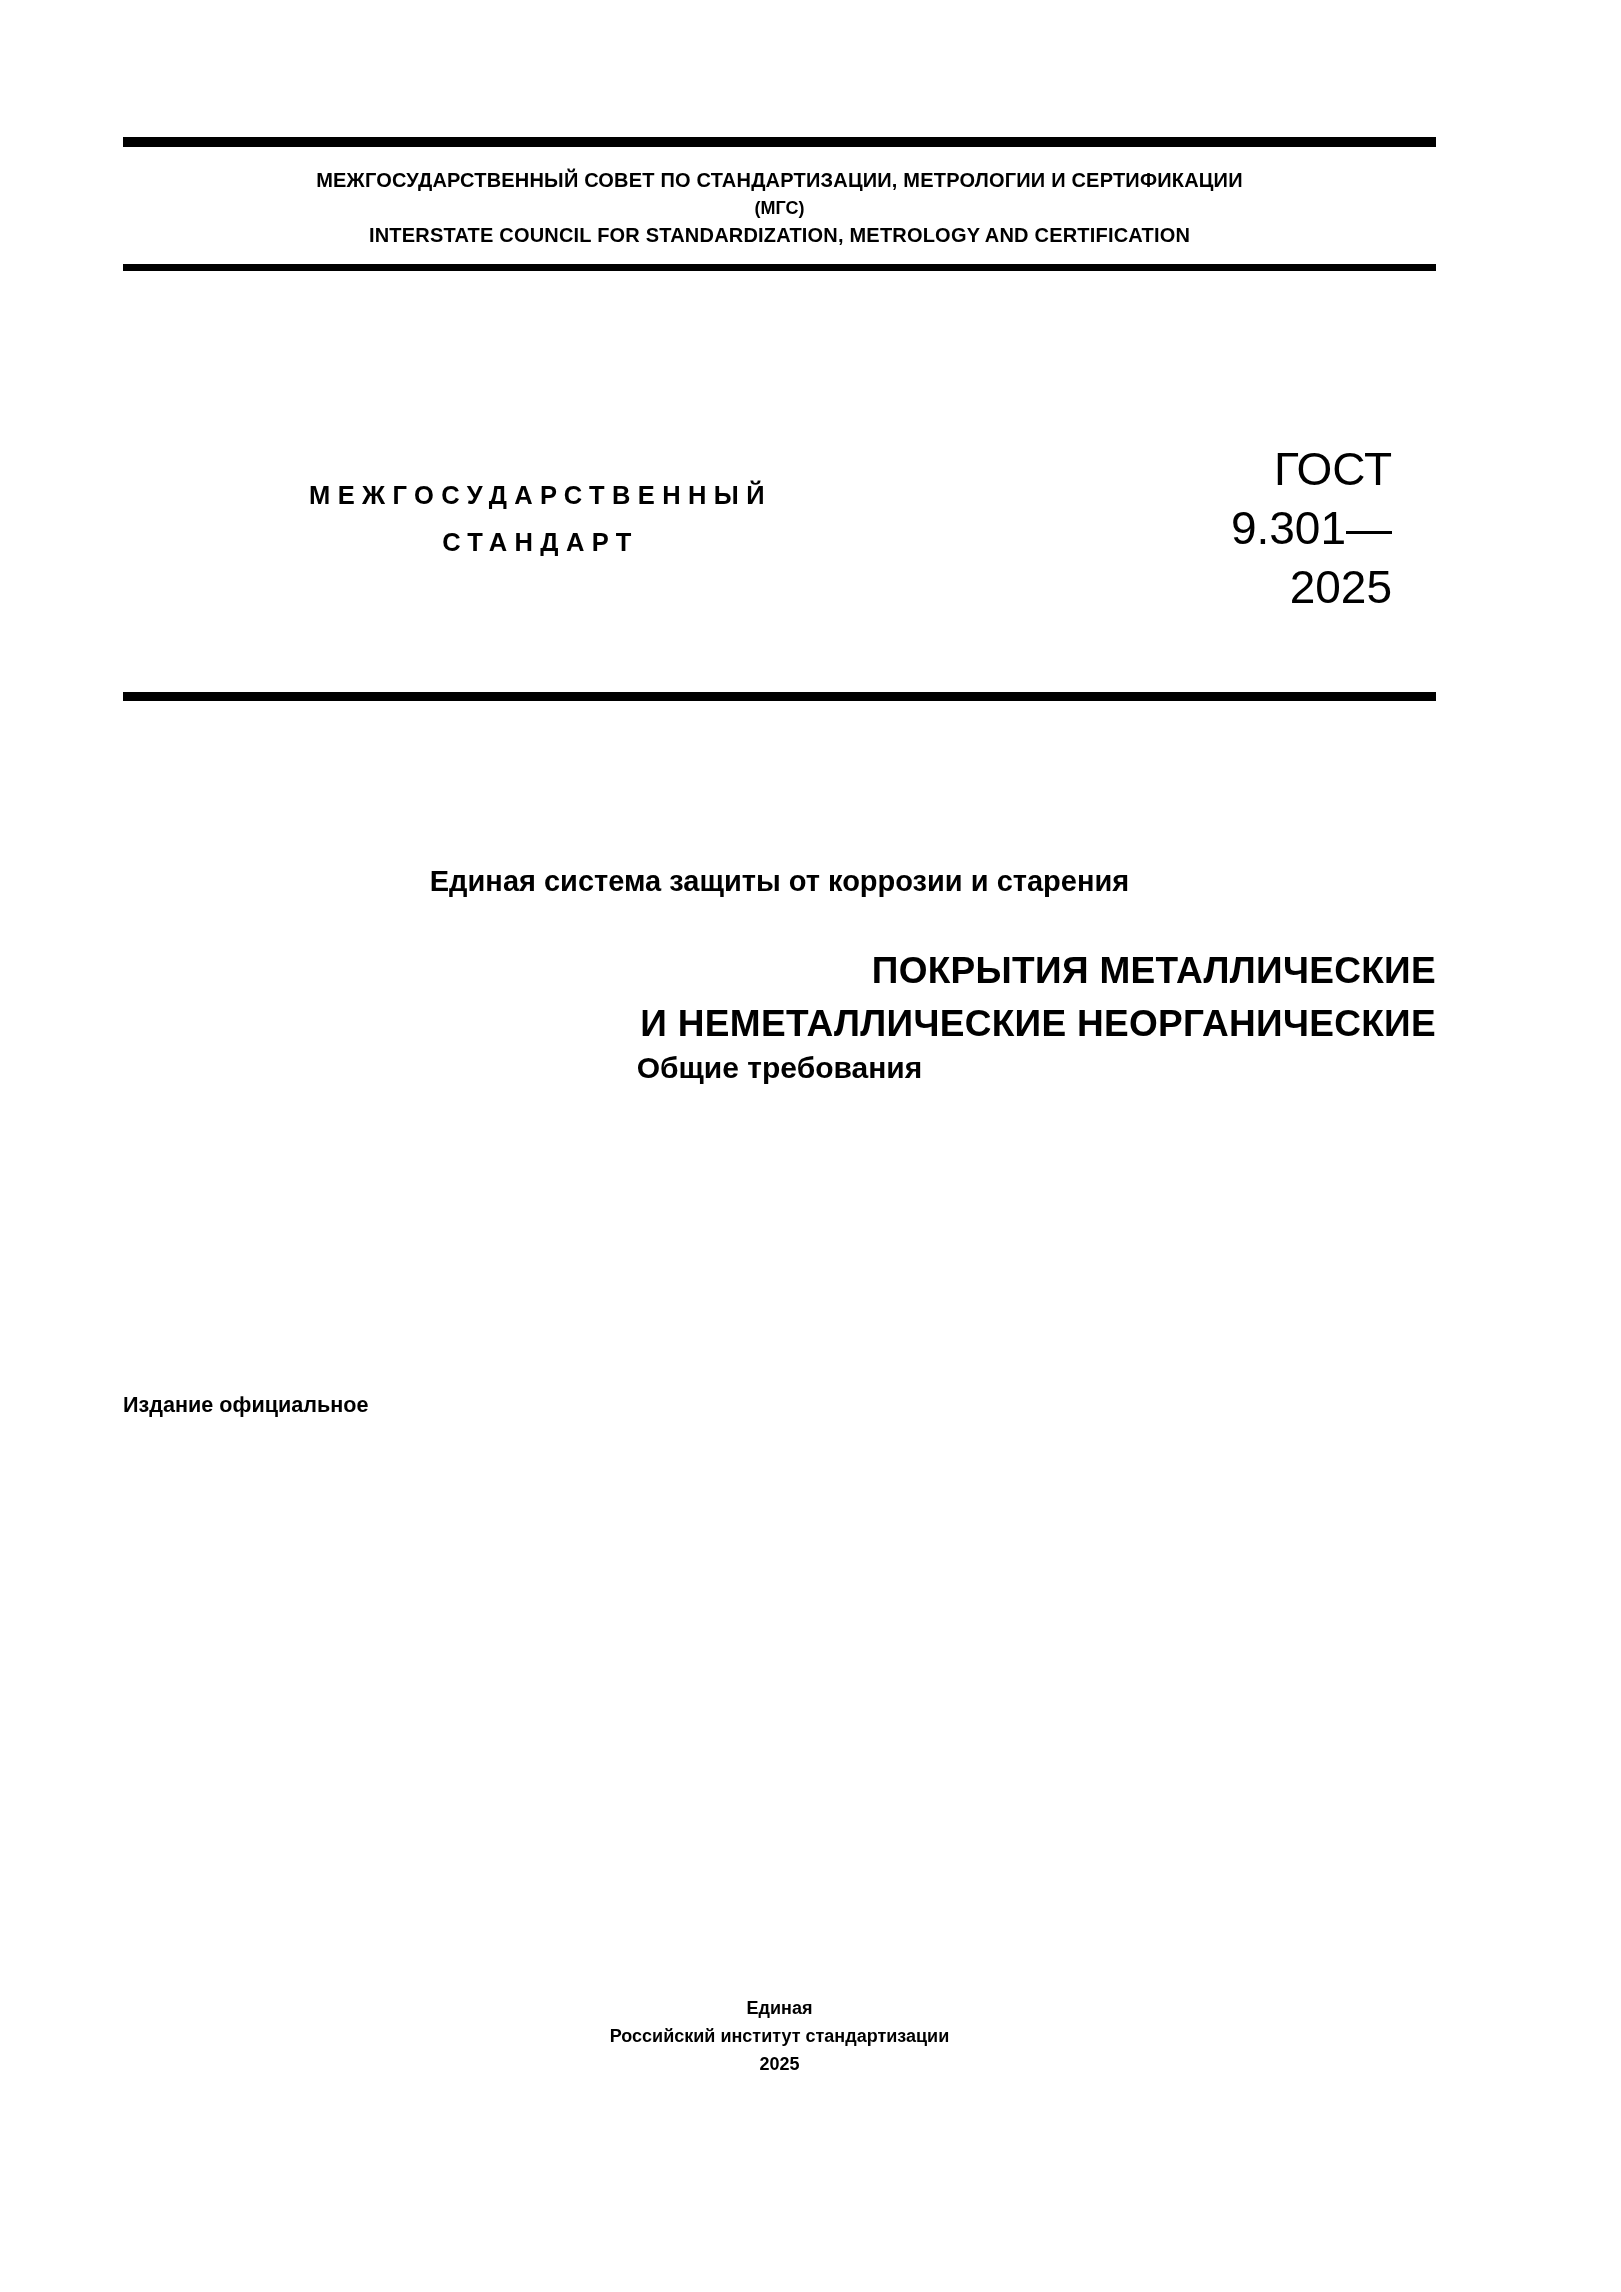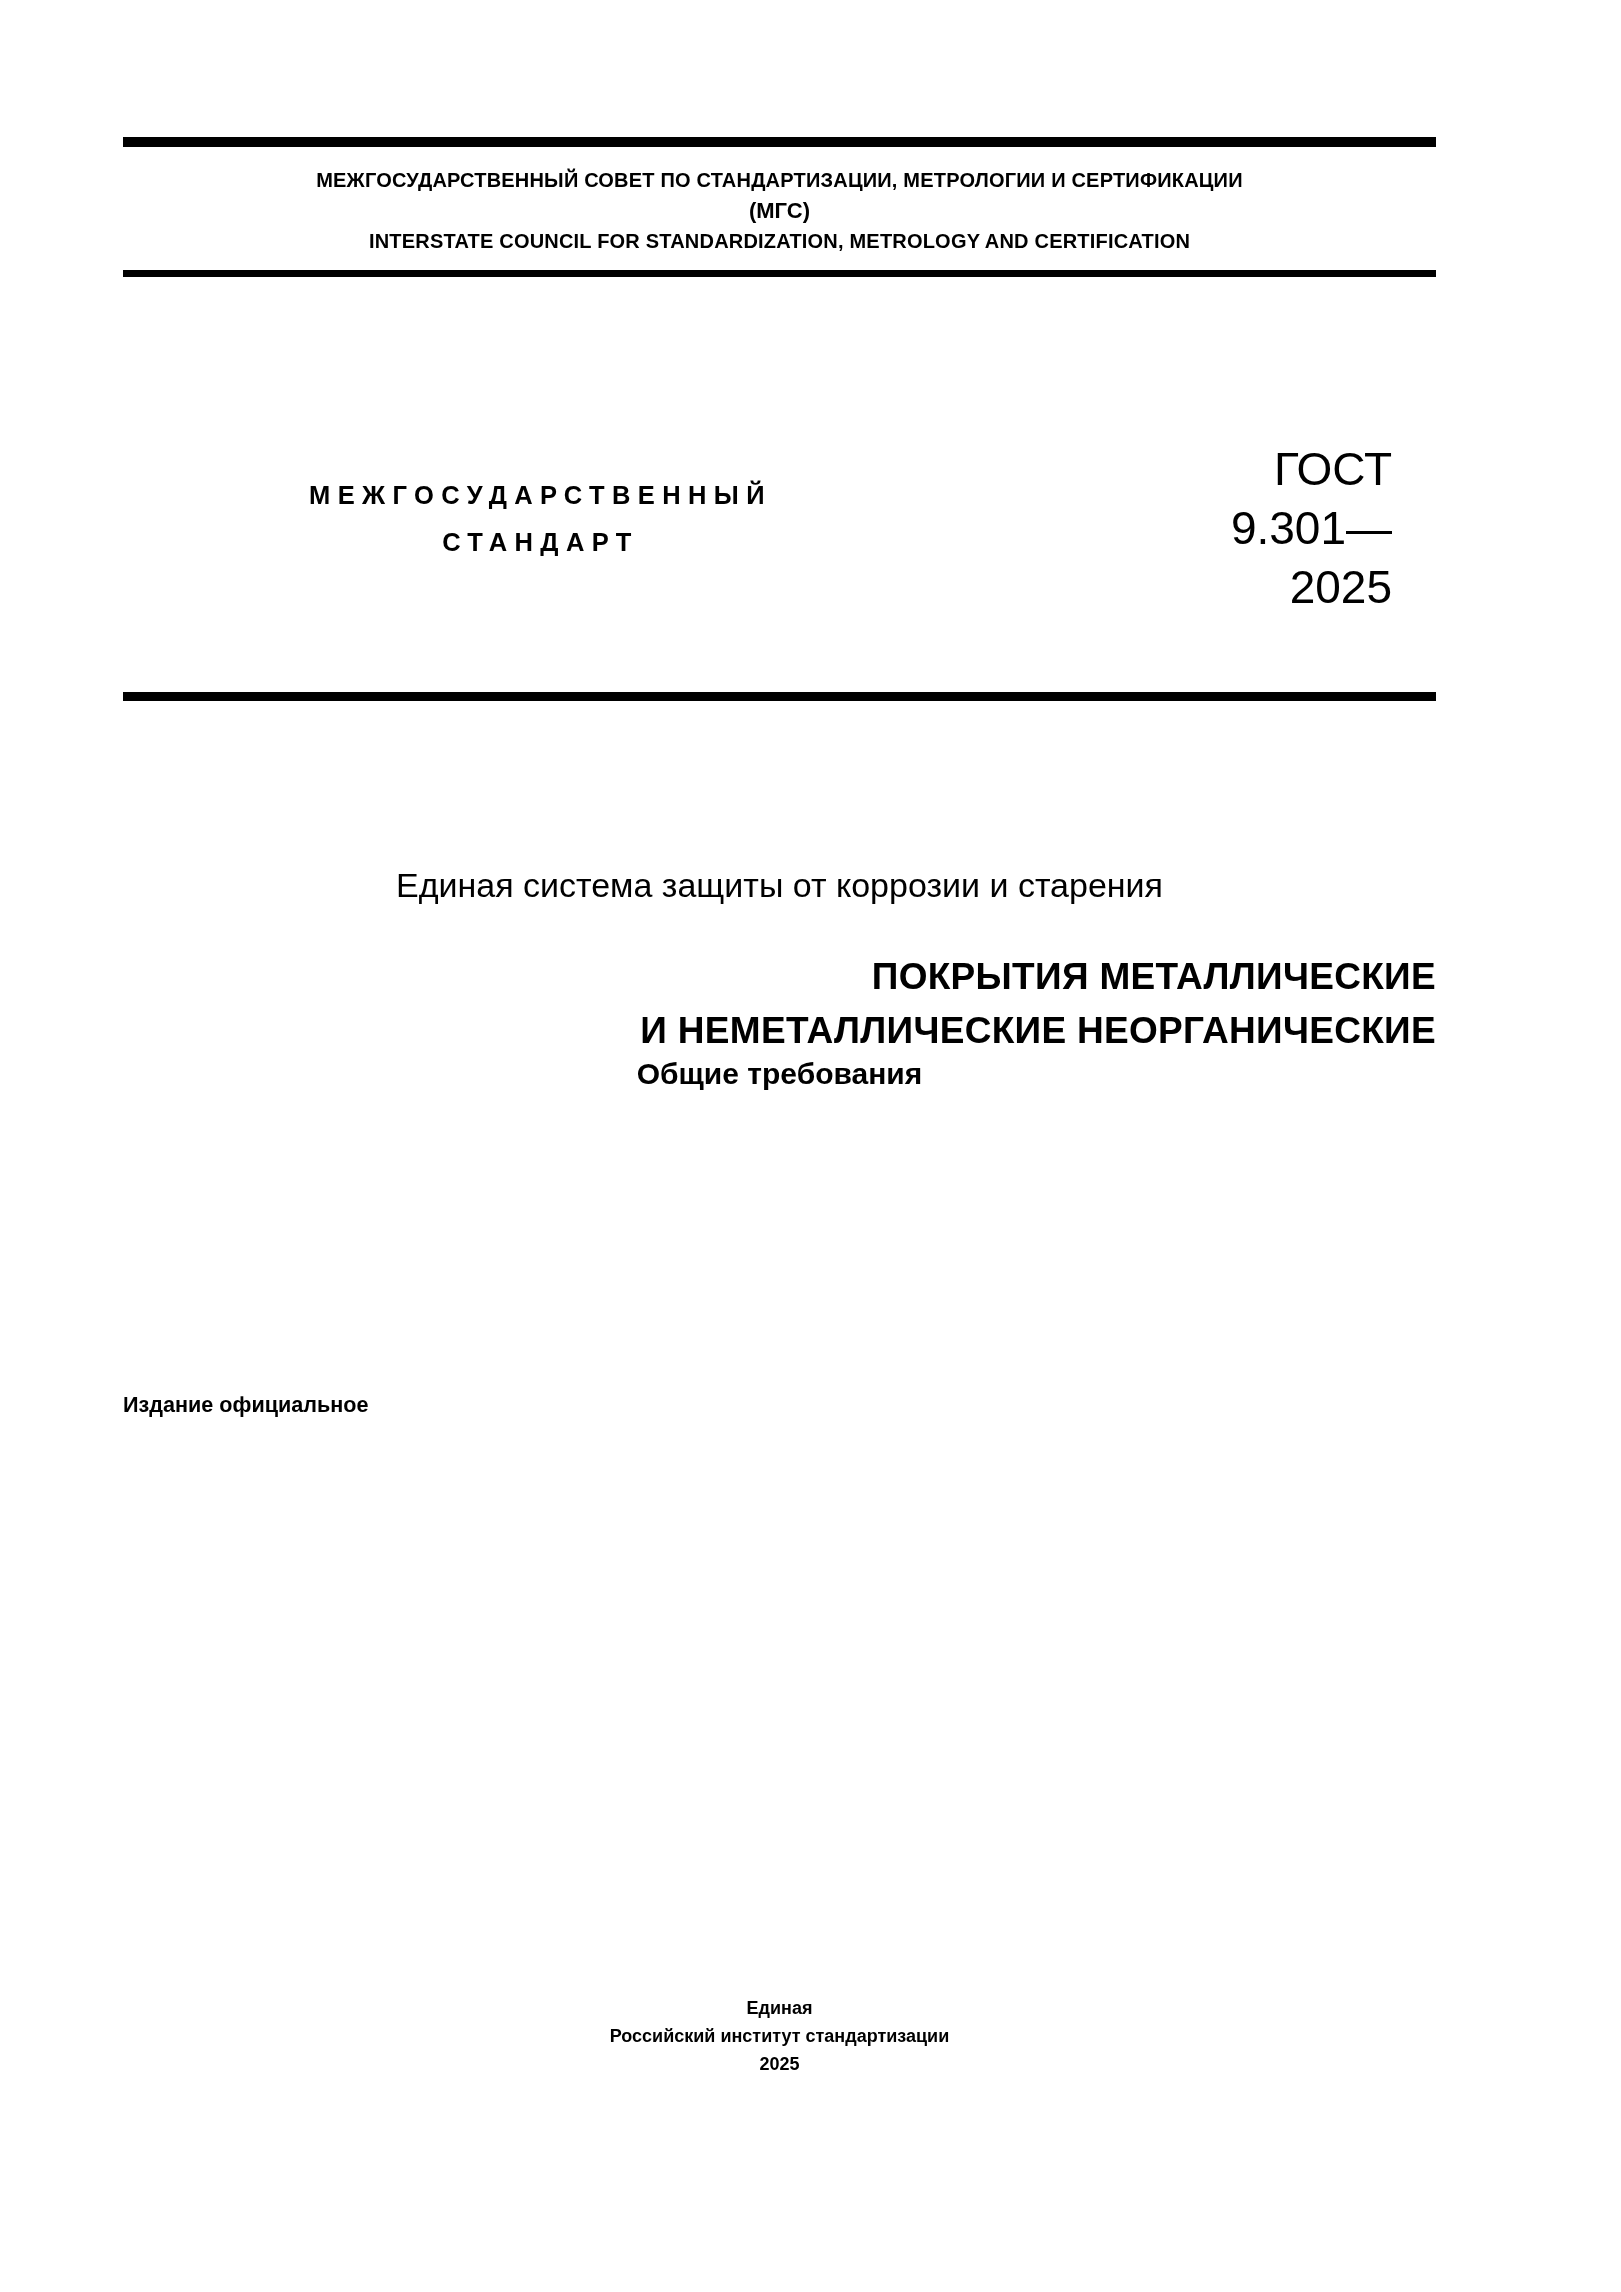--- a/index.html
+++ b/index.html
@@ -48,21 +48,21 @@
     text-align: center;
   }
   .council-line {
     font-size: 20px;
     font-weight: bold;
     letter-spacing: 0.2px;
     line-height: 1.45;
     white-space: nowrap;
   }
   .council-sub {
-    font-size: 22px;
+    font-size: 18px;
     font-weight: bold;
     line-height: 1.45;
     text-align: center;
   }
 
   
   .band {
     position: absolute;
     left: 123px;
     top: 403px;
@@ -106,22 +106,22 @@
 
   
   .titles {
     position: absolute;
     left: 123px;
     top: 863px;
     width: 1313px;
     text-align: center;
   }
   .title-system {
-    font-size: 34px;
-    font-weight: normal;
+    font-size: 29px;
+    font-weight: bold;
     line-height: 1.3;
     text-align: center;
   }
   .title-main {
     margin-top: 43px;
     font-size: 37px;
     font-weight: bold;
     line-height: 1.45;
     letter-spacing: 0.3px;
     text-align: right;

